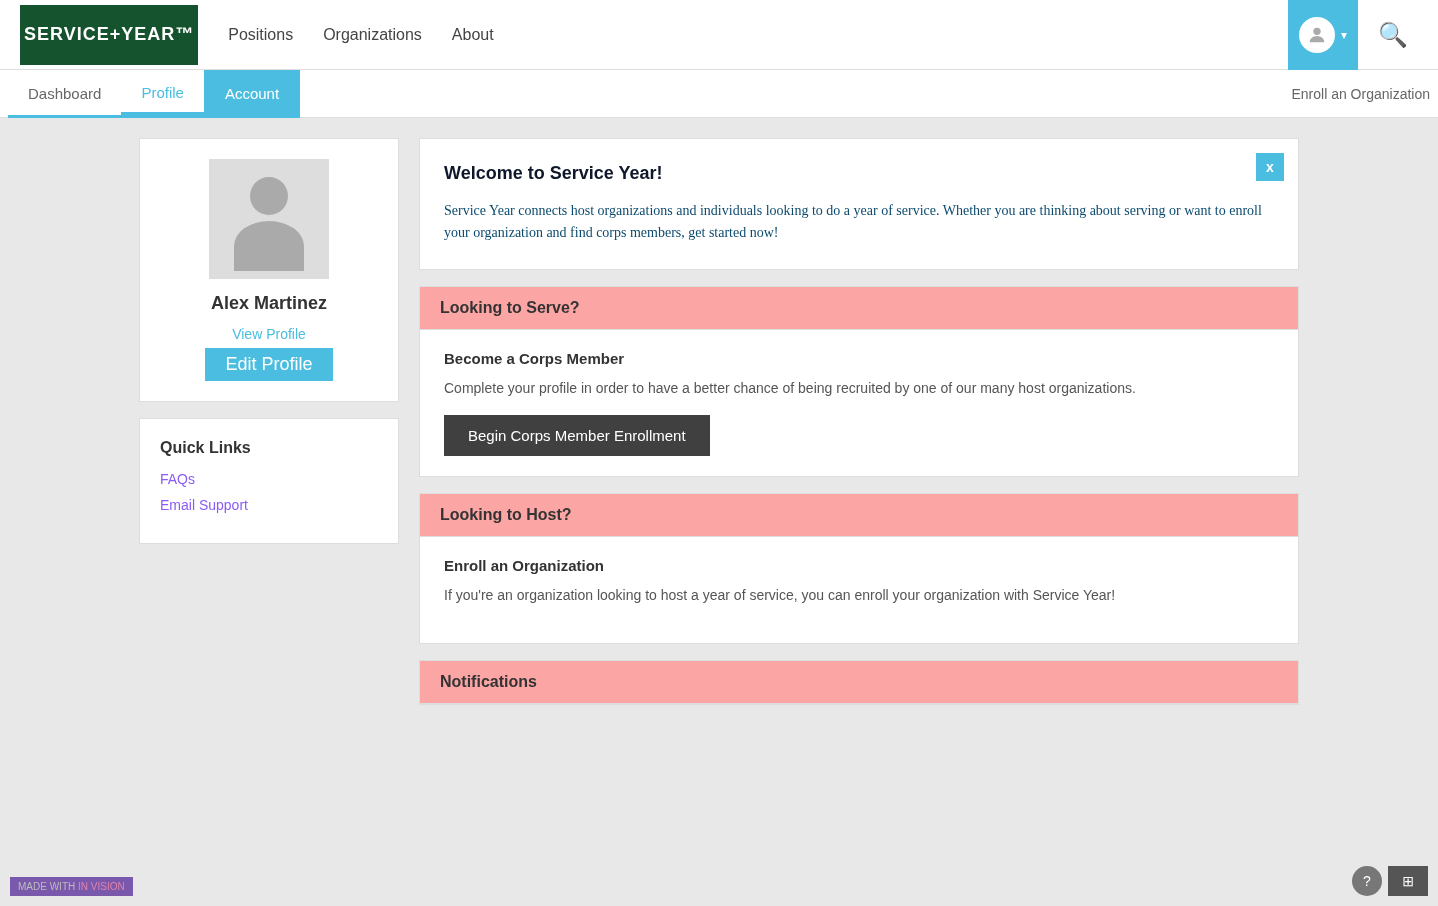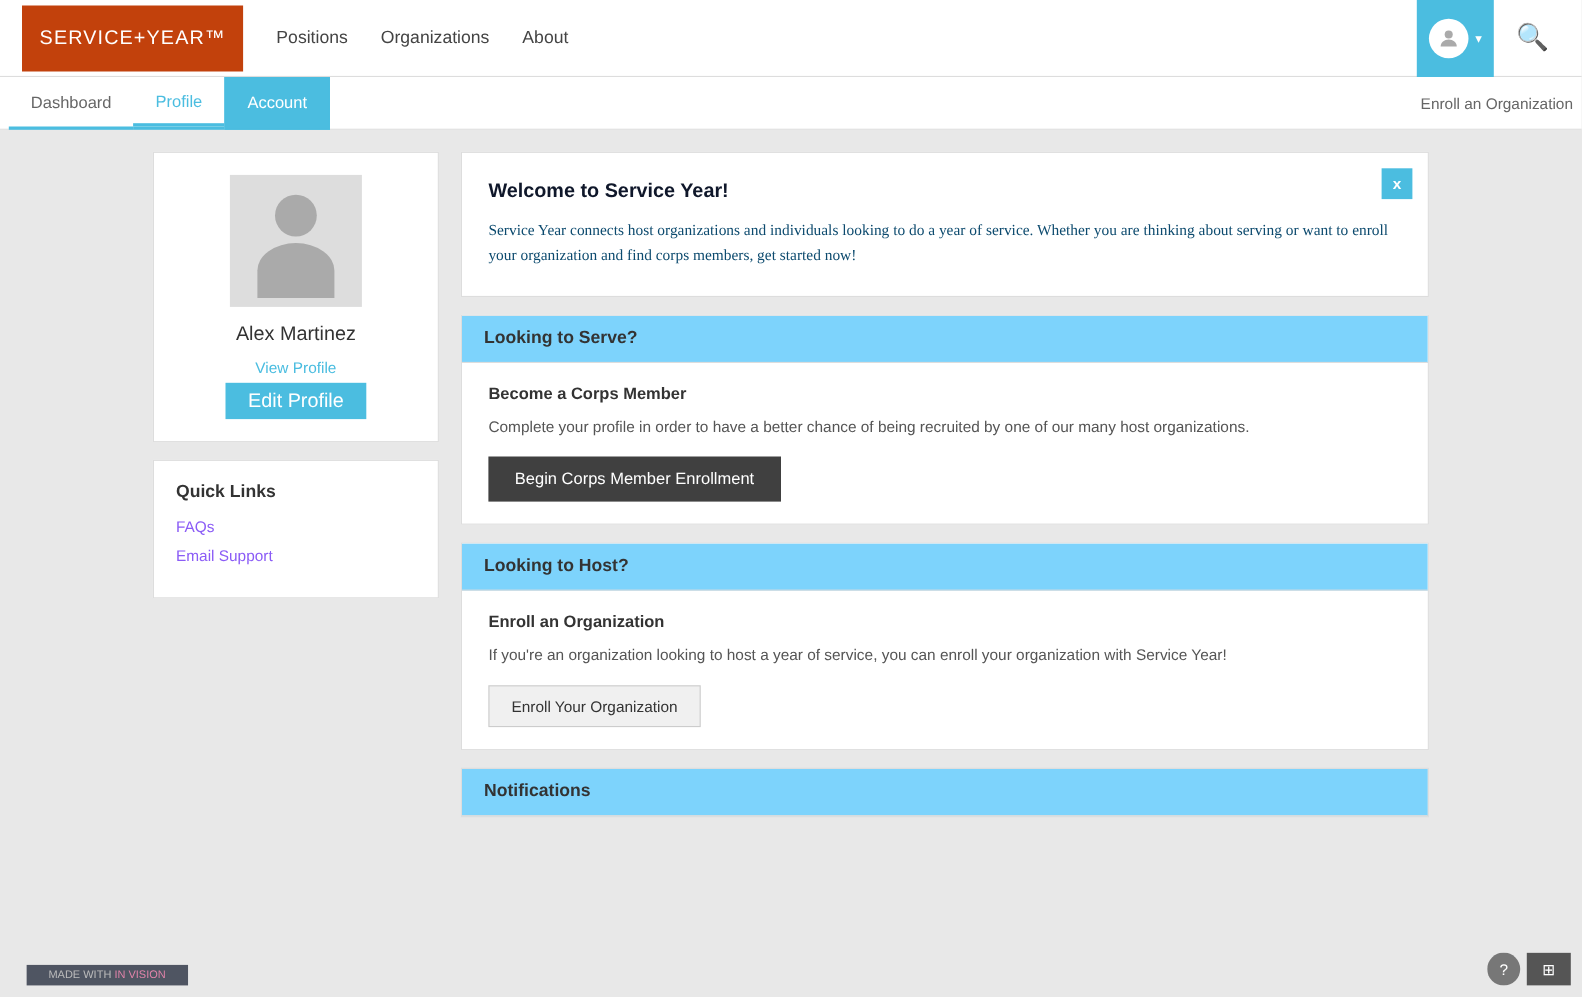--- a/index.html
+++ b/index.html
@@ -8,25 +8,25 @@
     
     .header {
       display: flex;
       align-items: center;
       background: #fff;
       border-bottom: 1px solid #ddd;
       height: 70px;
       padding: 0 20px;
     }
     .logo {
-      background: #c2410c;
-      color: #fff;
-      font-weight: normal;
+      background: #14532d;
+      color: #fff;
+      font-weight: bold;
       font-size: 18px;
-      padding: 10px 16px;
+      padding: 10px 4px;
       letter-spacing: 1px;
       margin-right: 30px;
       height: 60px;
       display: flex;
       align-items: center;
       white-space: nowrap;
     }
     .logo span { color: #fff; }
     .nav-links {
       display: flex;
@@ -171,21 +171,21 @@
     }
     .avatar-body {
       width: 70px;
       height: 50px;
       background: #aaa;
       border-radius: 50% 50% 0 0;
       margin-top: 6px;
     }
     .profile-name {
       font-size: 18px;
-      font-weight: normal;
+      font-weight: bold;
       color: #333;
       margin-bottom: 12px;
     }
     .profile-view-link {
       color: #4bbde0;
       text-decoration: none;
       font-size: 14px;
       margin-bottom: 6px;
       cursor: pointer;
       display: block;
@@ -263,21 +263,21 @@
       font-family: Liberation Serif, serif;
     }
 
     
     .section-card {
       background: #fff;
       border: 1px solid #ddd;
       overflow: hidden;
     }
     .section-header {
-      background: #7dd3fc;
+      background: #fca5a5;
       padding: 12px 20px;
       font-size: 16px;
       font-weight: bold;
       color: #333;
       border-bottom: 1px solid #ddd;
     }
     .section-body {
       padding: 20px 24px;
     }
     .section-subtitle {
@@ -306,25 +306,25 @@
       border: 1px solid #ccc;
       padding: 10px 20px;
       font-size: 14px;
       cursor: pointer;
     }
 
     
     .made-with {
       position: fixed;
       bottom: 10px;
-      left: 24px;
-      background: #0f172a;
+      left: 10px;
+      background: #4c1d95;
       color: #aaa;
       font-size: 10px;
-      padding: 4px 20px;
+      padding: 4px 8px;
       opacity: 0.7;
     }
     .bottom-right-icons {
       position: fixed;
       bottom: 10px;
       right: 10px;
       display: flex;
       gap: 6px;
     }
     .help-btn {
@@ -425,21 +425,20 @@
         <div class="section-text">Complete your profile in order to have a better chance of being recruited by one of our many host organizations.</div>
         <button class="enroll-btn">Begin Corps Member Enrollment</button>
       </div>
     </div>
 
     <div class="section-card">
       <div class="section-header">Looking to Host?</div>
       <div class="section-body">
         <div class="section-subtitle">Enroll an Organization</div>
         <div class="section-text">If you're an organization looking to host a year of service, you can enroll your organization with Service Year!</div>
-        <button class="enroll-org-btn">Enroll Your Organization</button>
       </div>
     </div>
 
     <div class="section-card">
       <div class="section-header">Notifications</div>
     </div>
 
   </main>
 </div>
 

